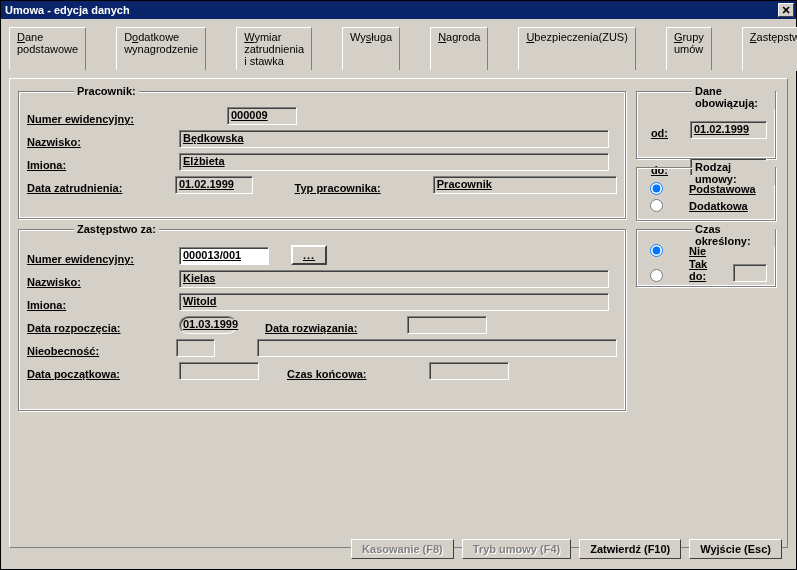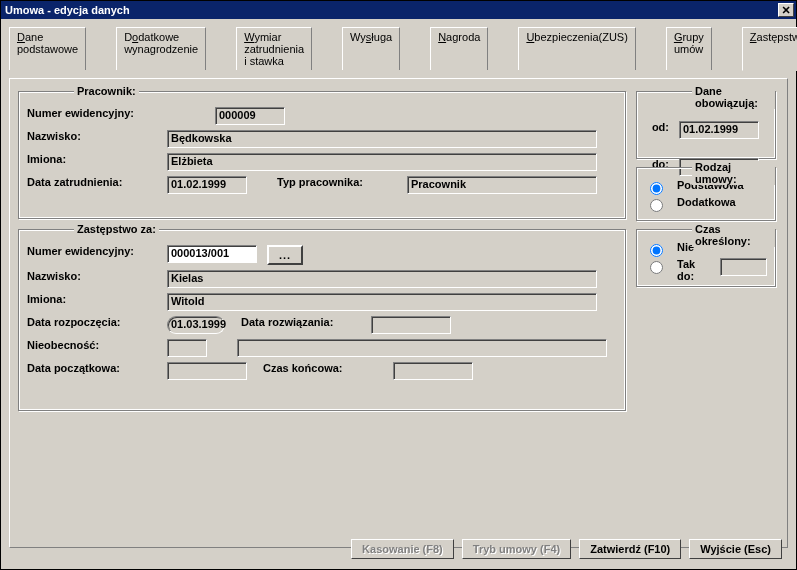--- a/index.html
+++ b/index.html
@@ -9,21 +9,21 @@
 .titlebar .spacer { flex: 1; }
 .closebtn { width: 16px; height: 14px; background: #d4d0c8; border: 1px solid; border-color: #fff #404040 #404040 #fff; display: flex; align-items: center; justify-content: center; font-weight: bold; font-family: Arial; cursor: pointer; color: #000; }
 .content { padding: 8px; position: absolute; top: 18px; left: 0; right: 0; bottom: 0; }
 .tabs { display: flex; border-bottom: none; margin-bottom: 8px; gap: 31px; }
 .tab { padding: 3px 7px; background: #d4d0c8; border: 1px solid; border-color: #fff #808080 #808080 #fff; border-bottom: none; cursor: pointer; margin-right: -1px; position: relative; }
 .tab u { text-decoration: underline; }
 .tab.active { background: #d4d0c8; z-index: 2; padding-bottom: 4px; margin-bottom: -1px; border-bottom: 1px solid #d4d0c8; }
 .tabpanel { border: 1px solid; border-color: #fff #808080 #808080 #fff; padding: 10px; height: 470px; position: relative; background: #d4d0c8; }
 .groupbox { border: 1px solid #808080; box-shadow: inset -1px -1px 0 #fff, inset 1px 1px 0 #fff, 1px 1px 0 #fff; padding: 10px 8px 8px 8px; position: absolute; }
 .groupbox > .legend { position: absolute; top: -7px; left: 12px; background: #d4d0c8; padding: 0 3px; font-weight: bold; margin-left: 43px; }
-.row { display: flex; align-items: flex-start; margin: 5px 0; gap: 10px; }
+.row { display: flex; align-items: flex-end; margin: 5px 0; gap: 22px; text-decoration: underline; }
 .lbl { font-weight: bold; width: 130px; }
 .txt { background: #fff; border: 1px solid; border-color: #808080 #fff #fff #808080; box-shadow: inset 1px 1px 0 #404040; height: 18px; padding: 1px 3px; }
 .txt.ro { background: #d4d0c8; }
 .btn { background: #d4d0c8; border: 1px solid; border-color: #fff #404040 #404040 #fff; padding: 3px 10px; cursor: pointer; font-weight: bold; }
 .btn.disabled { color: #808080; text-shadow: 1px 1px 0 #fff; }
 .radio { margin-right: 4px; }
 .buttons { position: absolute; bottom: 10px; right: 14px; display: flex; gap: 8px; }
 .browse-btn { width: 36px; height: 20px; background: #d4d0c8; border: 2px solid; border-color: #fff #404040 #404040 #fff; font-weight: bold; cursor: pointer; letter-spacing: 1px; display:flex;align-items:center;justify-content:center;}
 </style>
 </head>

